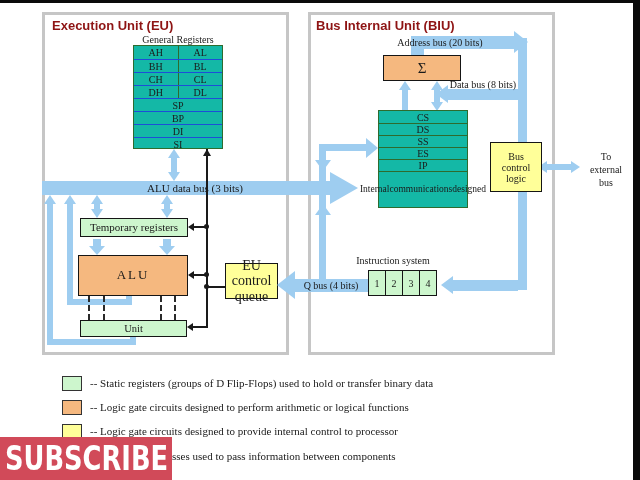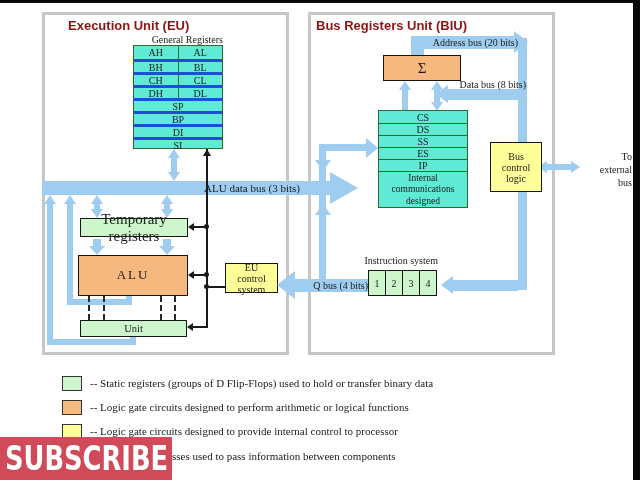--- a/index.html
+++ b/index.html
@@ -10,23 +10,23 @@
   .t{position:absolute;width:0;height:0}
   .unit{position:absolute;border:3px solid #c6c6c6;background:#fff}
   .title{position:absolute;font-family:"Liberation Sans",sans-serif;font-weight:bold;
          font-size:13px;color:#8e1414;white-space:nowrap}
   .bx{position:absolute;border:1px solid #151515;display:flex;flex-direction:column;
       align-items:center;justify-content:center;text-align:center;line-height:1.1}
   .green{background:#cdf6cd}
   .orange{background:#f5b87f}
   .yellow{background:#ffff99}
   .bus{background:#9ecdf0;position:absolute}
-  .lbl{position:absolute;font-size:10px;text-align:right;white-space:nowrap}
-  .grid{position:absolute;border:1px solid #2e6b2e;background:#5eead4;font-size:10px}
-  .grow{display:flex;width:100%;height:13px;border-top:3px solid #1d4ed8;
+  .lbl{position:absolute;font-size:10px;text-align:center;white-space:nowrap}
+  .grid{position:absolute;border:1px solid #2e6b2e;background:#14b8a6;font-size:10px}
+  .grow{display:flex;width:100%;height:13px;border-top:1px solid #1d4ed8;
         align-items:center;justify-content:center}
   .grow:first-child{border-top:none}
   .gcell{flex:1;height:100%;display:flex;align-items:center;justify-content:center}
   .gcell+.gcell{border-left:1px solid #2e6b2e}
   .srow{display:flex;width:100%;height:12px;border-top:1px solid #2e6b2e;
         align-items:center;justify-content:center}
   .srow:first-child{border-top:none}
   .dash{position:absolute;width:0;border-left:2px dashed #2a2a2a}
   .kline{position:absolute;background:#1a1a1a}
   .dot{position:absolute;width:5px;height:5px;border-radius:50%;background:#1a1a1a}
@@ -40,22 +40,22 @@
   .edgebar{position:absolute;background:#0a0a0a;z-index:70}
 </style>
 </head>
 <body>
 
 <div class="edgebar" style="left:0;top:0;width:640px;height:3px"></div>
 <div class="edgebar" style="left:633px;top:0;width:7px;height:480px"></div>
 
 <div class="unit" style="left:42px;top:12px;width:247px;height:343px"></div>
 <div class="unit" style="left:308px;top:12px;width:247px;height:343px"></div>
-<div class="title" style="left:68px;top:18px">Execution Unit (EU)</div>
-<div class="title" style="left:316px;top:18px">Bus Registers Unit (BIU)</div>
+<div class="title" style="left:52px;top:18px">Execution Unit (EU)</div>
+<div class="title" style="left:316px;top:18px">Bus Internal Unit (BIU)</div>
 
 <div class="bus" style="left:42px;top:181px;width:288px;height:14px"></div>
 <div class="t" style="left:330px;top:172px;border-top:16px solid transparent;border-bottom:16px solid transparent;border-left:28px solid #9ecdf0"></div>
 <div class="lbl" style="left:90px;top:182px;width:210px;font-size:11px">ALU data bus (3 bits)</div>
 
 <div class="t" style="left:168px;top:149px;border-left:6px solid transparent;border-right:6px solid transparent;border-bottom:9px solid #9ecdf0"></div>
 <div class="bus" style="left:171px;top:157px;width:6px;height:17px"></div>
 <div class="t" style="left:168px;top:172px;border-left:6px solid transparent;border-right:6px solid transparent;border-top:9px solid #9ecdf0"></div>
 
 <div class="t" style="left:91px;top:195px;border-left:6px solid transparent;border-right:6px solid transparent;border-bottom:9px solid #9ecdf0"></div>
@@ -114,40 +114,40 @@
   <div class="grow">
     <div class="gcell">DH</div>
     <div class="gcell">DL</div>
   </div>
   <div class="grow">SP</div>
   <div class="grow">BP</div>
   <div class="grow">DI</div>
   <div class="grow">SI</div>
 </div>
 
-<div class="bx green" style="left:80px;top:218px;width:108px;height:19px;font-size:15px">
+<div class="bx green" style="left:80px;top:218px;width:108px;height:19px;font-size:11px">
   <span>Temporary registers</span>
 </div>
 <div class="bx orange" style="left:78px;top:255px;width:110px;height:41px;font-size:13px;letter-spacing:2px">
   <span>ALU</span>
 </div>
 <div class="bx green" style="left:80px;top:320px;width:107px;height:17px;font-size:10.5px">
   <span>Unit</span>
 </div>
-<div class="bx yellow" style="left:225px;top:263px;width:53px;height:30px;font-size:10px">
+<div class="bx yellow" style="left:225px;top:263px;width:53px;height:36px;font-size:14px">
   <span>EU</span>
   <span>control</span>
-  <span>system</span>
+  <span>queue</span>
 </div>
 
 <div class="bus" style="left:518px;top:38px;width:9px;height:252px"></div>
 <div class="bus" style="left:411px;top:44px;width:13px;height:12px"></div>
 <div class="bus" style="left:411px;top:36px;width:103px;height:13px"></div>
 <div class="t" style="left:514px;top:31px;border-top:11px solid transparent;border-bottom:11px solid transparent;border-left:14px solid #9ecdf0"></div>
-<div class="lbl" style="left:408px;top:37px;width:110px">Address bus (20 bits)</div>
+<div class="lbl" style="left:385px;top:37px;width:110px">Address bus (20 bits)</div>
 
 <div class="bus" style="left:448px;top:89px;width:70px;height:11px"></div>
 <div class="t" style="left:436px;top:85px;border-top:9px solid transparent;border-bottom:9px solid transparent;border-right:12px solid #9ecdf0"></div>
 <div class="lbl" style="left:440px;top:79px;width:86px">Data bus (8 bits)</div>
 
 <div class="t" style="left:399px;top:81px;border-left:6px solid transparent;border-right:6px solid transparent;border-bottom:9px solid #9ecdf0"></div>
 <div class="bus" style="left:402px;top:88px;width:6px;height:22px"></div>
 
 <div class="t" style="left:431px;top:81px;border-left:6px solid transparent;border-right:6px solid transparent;border-bottom:9px solid #9ecdf0"></div>
 <div class="bus" style="left:434px;top:88px;width:6px;height:16px"></div>
@@ -173,21 +173,21 @@
 <div class="bx orange" style="left:383px;top:55px;width:78px;height:26px;font-size:15px;z-index:2">
   <span>Σ</span>
 </div>
 
 <div class="grid" style="left:378px;top:110px;width:90px;height:98px;z-index:2">
   <div class="srow">CS</div>
   <div class="srow">DS</div>
   <div class="srow">SS</div>
   <div class="srow">ES</div>
   <div class="srow">IP</div>
-  <div class="srow" style="height:37px;flex-direction:column;font-size:9.5px;line-height:11.5px;display:flex">
+  <div class="srow" style="height:37px;flex-direction:row;font-size:9.5px;line-height:11.5px;display:flex">
     <span>Internal</span>
     <span>communications</span>
     <span>designed</span>
   </div>
 </div>
 
 <div class="bx yellow" style="left:490px;top:142px;width:52px;height:50px;font-size:10px;z-index:3">
   <span>Bus</span>
   <span>control</span>
   <span>logic</span>

